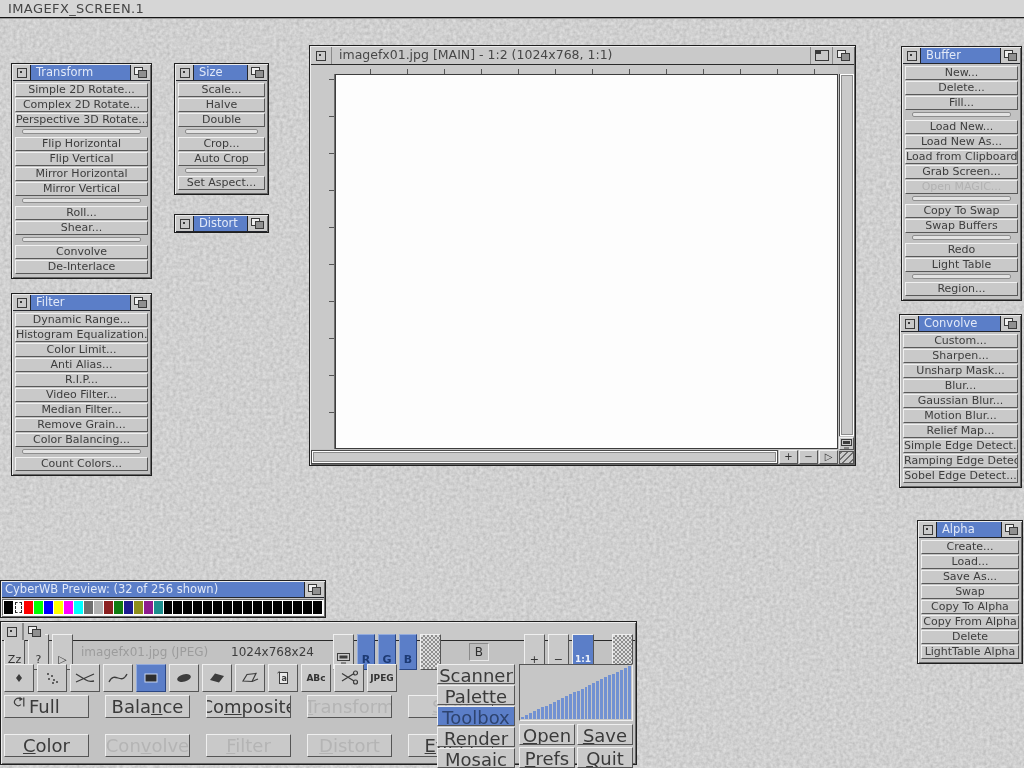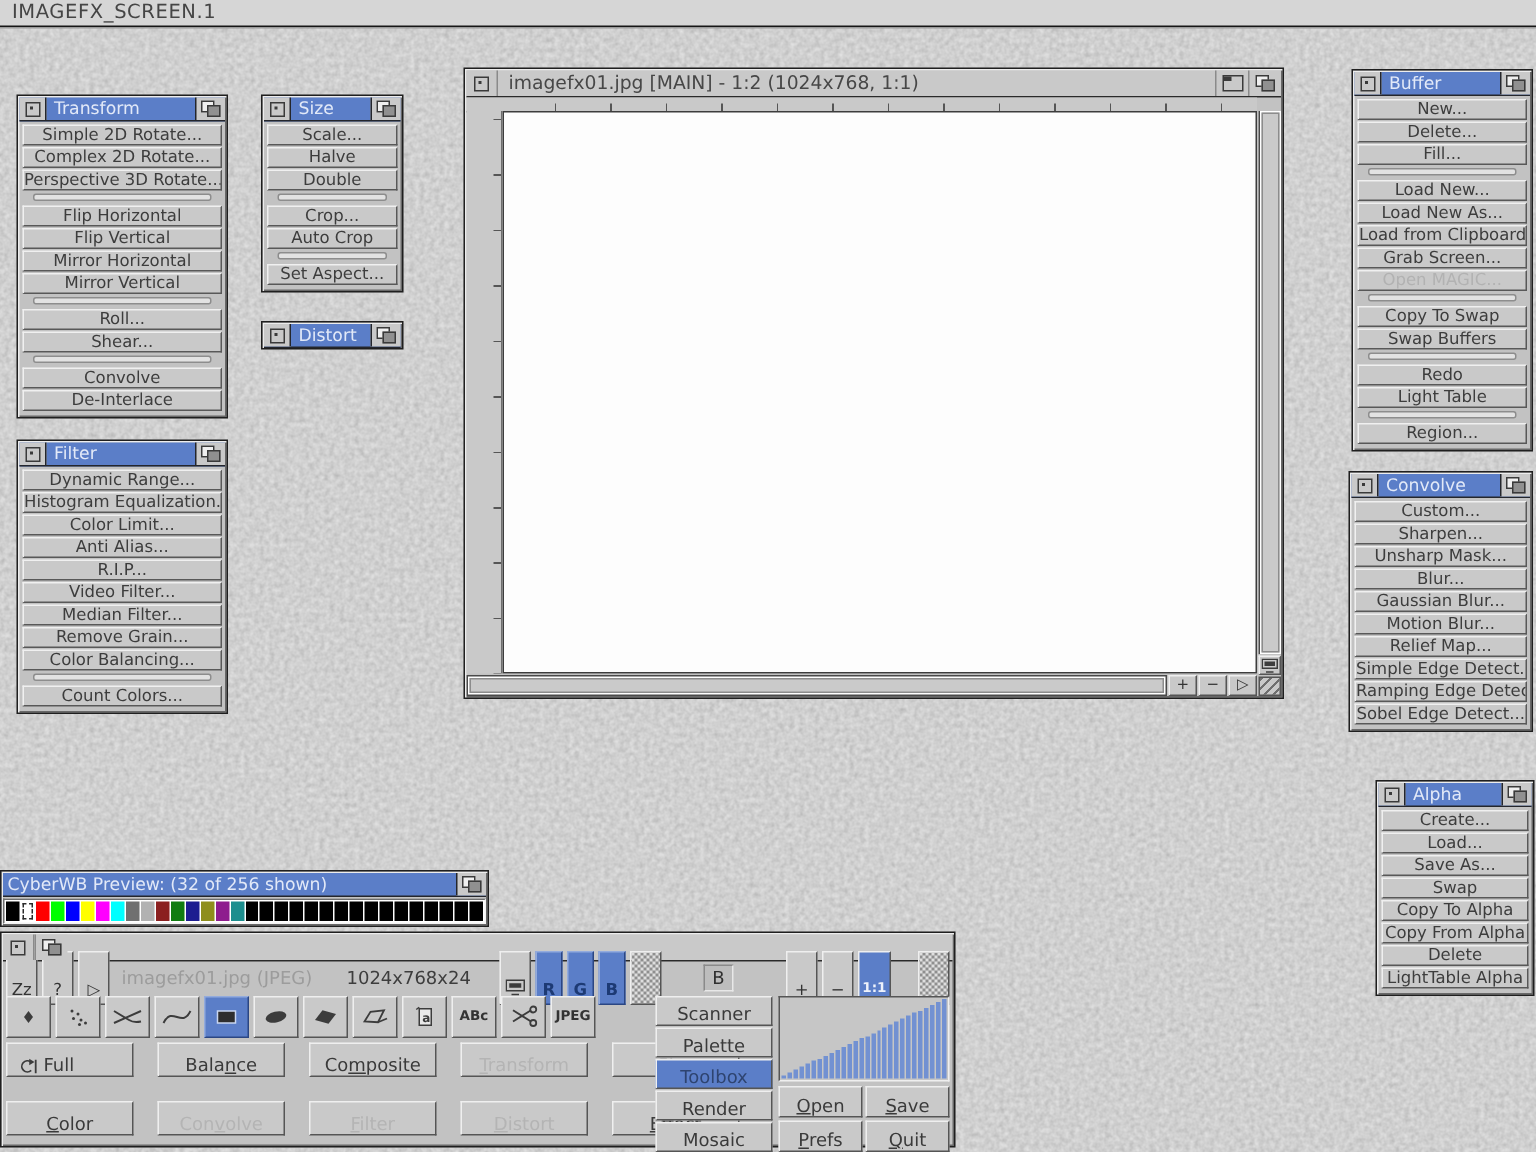--- a/index.html
+++ b/index.html
@@ -93,22 +93,22 @@
   .blab{margin-left:25px;width:18px;height:16px;background:#bdbdbd;color:#303030;font-size:12px;
      text-align:center;line-height:16px;border:1px solid;border-color:#8a8a8a #e8e8e8 #e8e8e8 #8a8a8a}
   .mainarea{display:flex;padding:2px 3px 0;gap:4px}
   .leftcol{width:429px}
   .toolrow{display:flex;gap:3px;height:29px;margin-bottom:2px}
   .tool{width:30px;height:28px;box-sizing:border-box;background:#c9c9c9;border:1px solid;
      border-color:#efefef #555 #555 #efefef;display:flex;align-items:center;justify-content:center;cursor:pointer;
      font-size:9px;font-weight:bold;color:#333}
   .tool.sel{background:#5b7ec8;border-color:#93abdd #2b4683 #2b4683 #93abdd}
   .cmdgrid{display:grid;grid-template-columns:repeat(5,85px);grid-auto-rows:23px;gap:16px}
-  .cmd{background:#c9c9c9;border:1px solid;border-color:#efefef #555 #555 #efefef;font-size:12px;color:#3a3a3a;
-     display:flex;align-items:flex-end;justify-content:center;cursor:pointer;box-sizing:border-box;white-space:nowrap;overflow:hidden}
+  .cmd{background:#c9c9c9;border:1px solid;border-color:#efefef #555 #555 #efefef;font-size:18px;color:#3a3a3a;
+     display:flex;align-items:flex-start;justify-content:center;cursor:pointer;box-sizing:border-box;white-space:nowrap;overflow:hidden}
   .cmd.ghost{color:#b4b4b4}
   .cmd.left{justify-content:flex-start;padding-left:6px;gap:4px}
   .cmd u,.cmd span u{text-decoration:underline}
   .sidecol{display:flex;flex-direction:column;gap:1px;width:79px}
   .sidecol .cmd{height:20px}
   .cmd.sel{background:#5b7ec8;color:#2e4470}
   .rightcluster{width:114px;display:flex;flex-direction:column}
   .gradbox{height:57px;background:#c6c6c6;border:1px solid;border-color:#555 #efefef #efefef #555;
      display:flex;align-items:flex-end;gap:1px;padding:1px;box-sizing:border-box}
   .gradbox i{display:block;width:3px;background:#7291d2}

